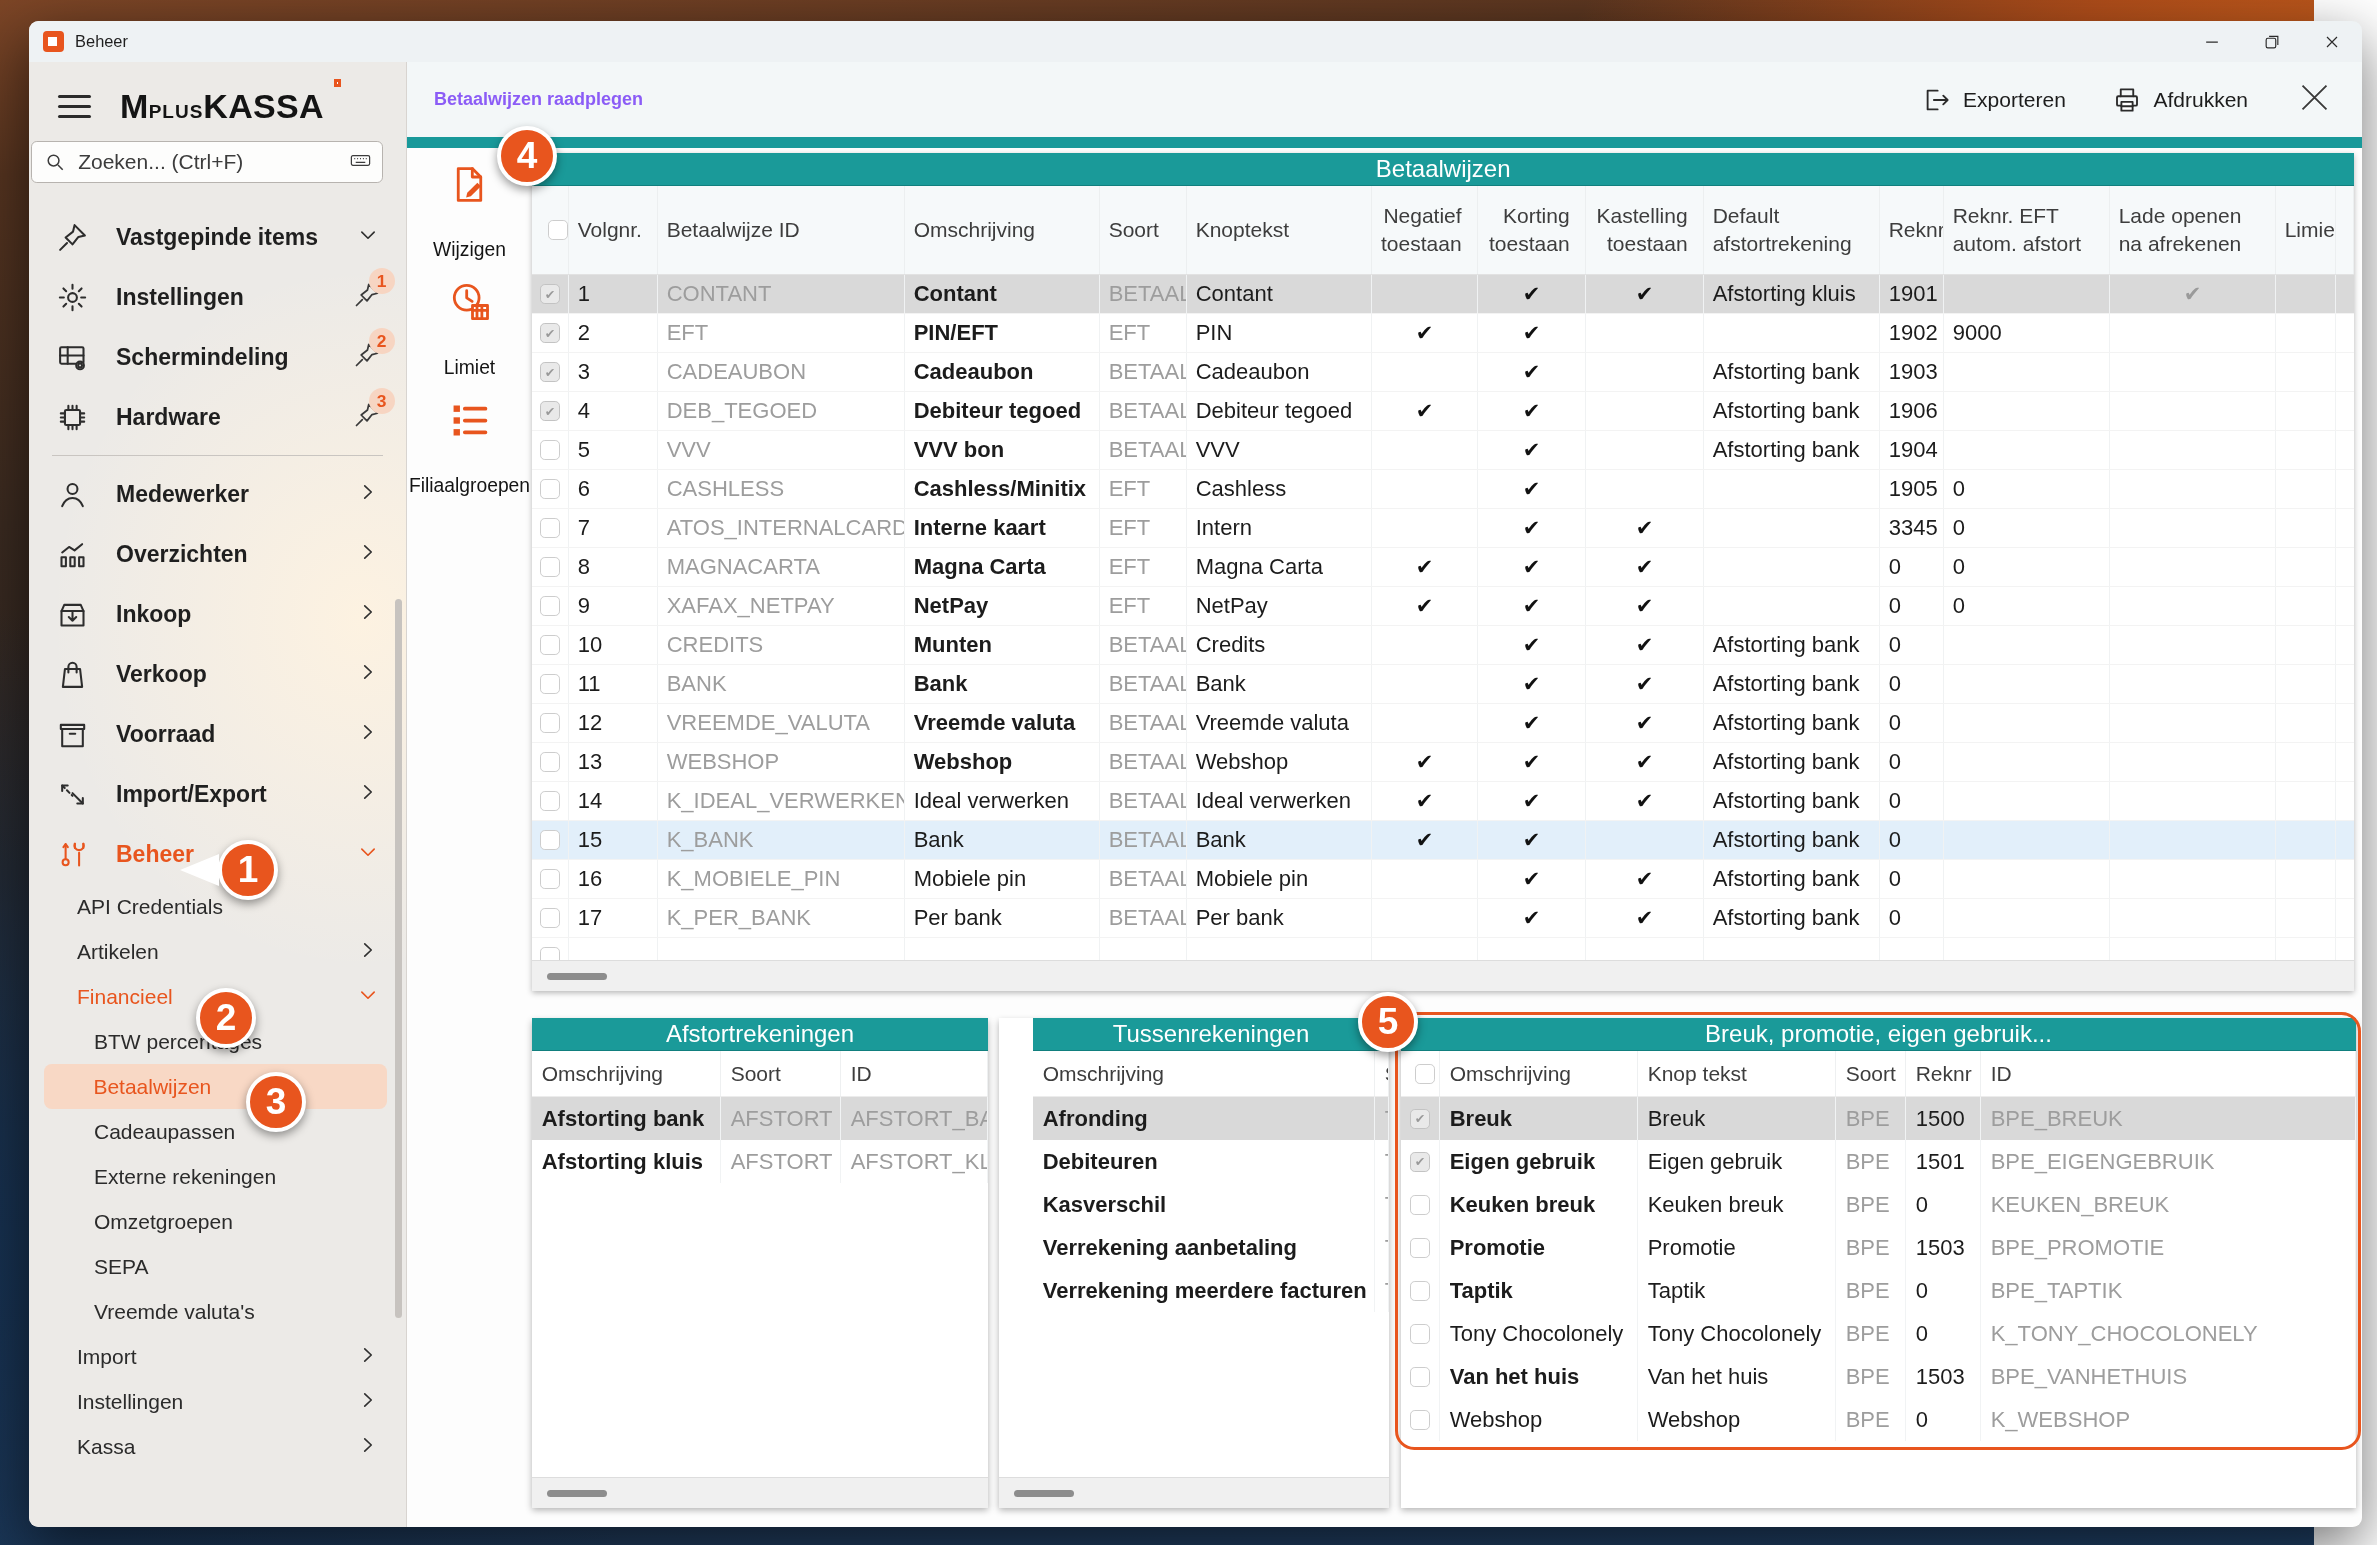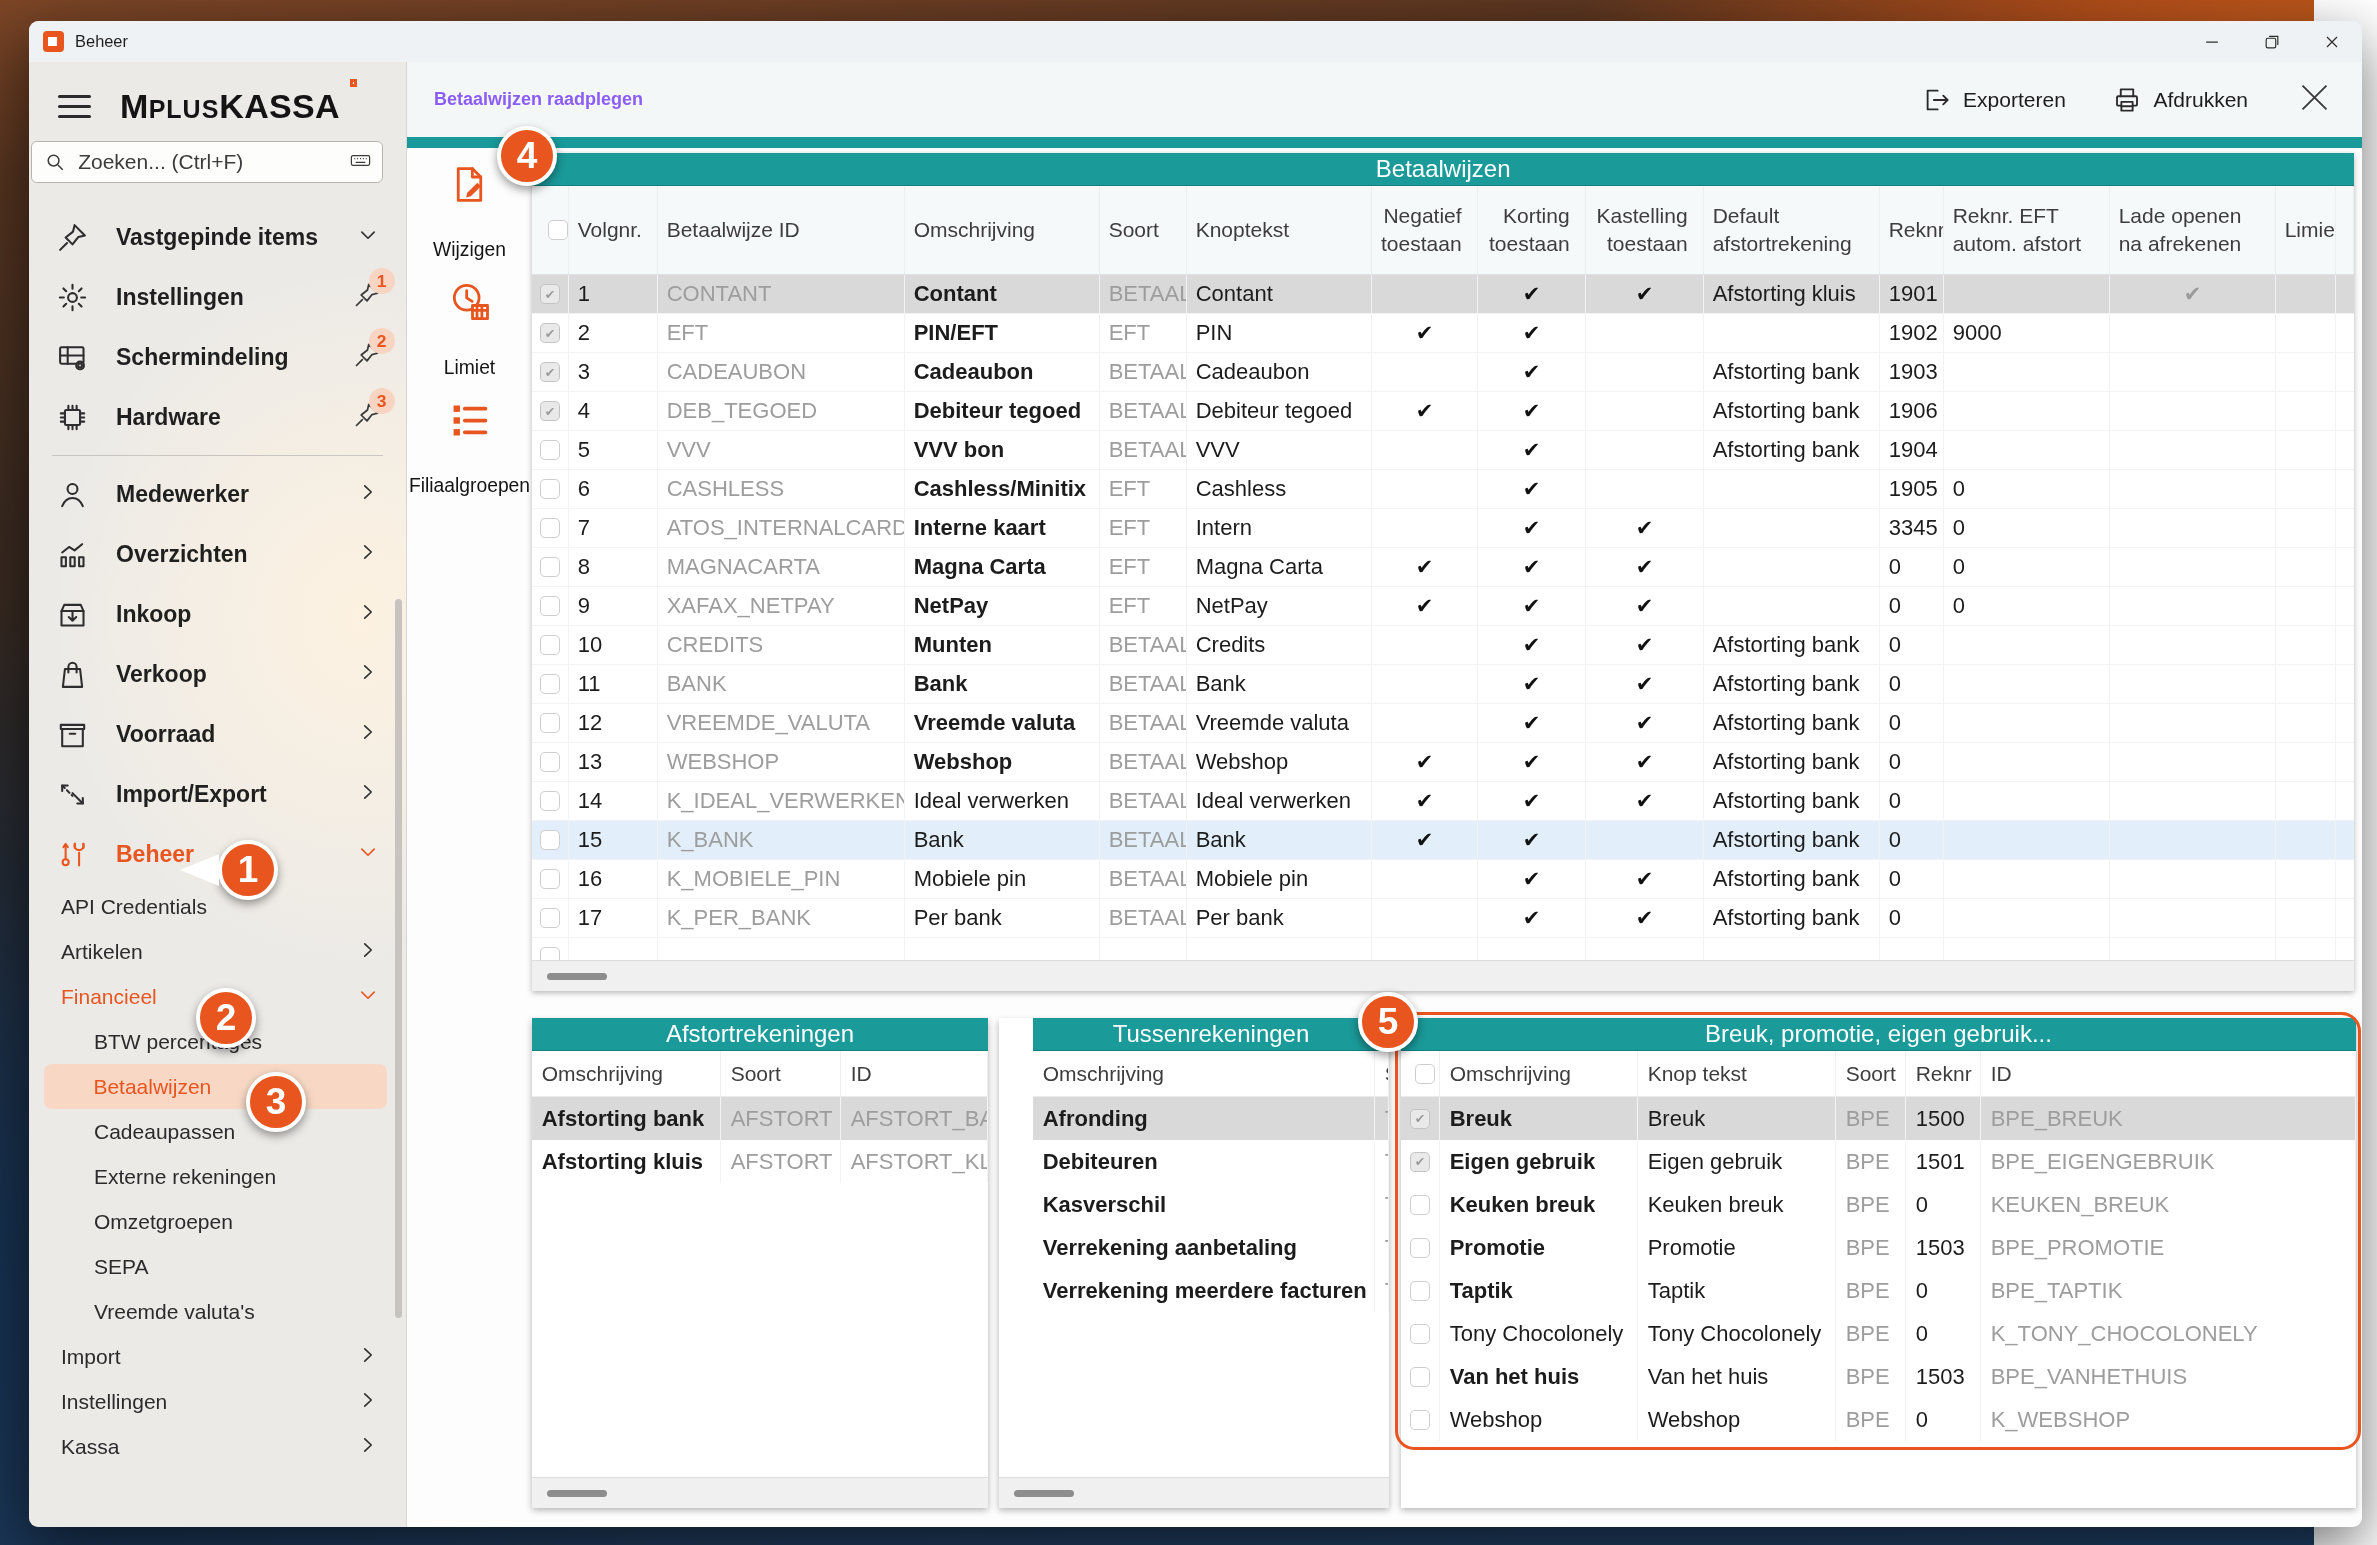--- a/index.html
+++ b/index.html
@@ -21,32 +21,32 @@
   .wc { width:60px; height:100%; display:flex; align-items:center; justify-content:center; color:#2b2b2b; }
   .wc svg { width:20px; height:20px; }
   
   .sidebar { position:absolute; top:41px; left:0; width:378px; bottom:0; border-right:1px solid #d8d4d0;
     background: radial-gradient(444px 502px at 88% 38%, #fdf2e1 0%, rgba(253,242,225,0) 70%), #eceae7; overflow:hidden; }
   .side-top { display:flex; align-items:center; padding:25px 19.3px 0 29px; }
   .hamburger { width:33px; display:flex; flex-direction:column; gap:6.8px; }
   .hamburger i { display:block; height:3.4px; background:#2b2b2b; border-radius:1.9px; }
   .logo { margin-left:29px; position:relative; color:#141414; font-weight:700; letter-spacing:0.3px; white-space:nowrap; }
   .logo .big { font-size:34px; }
-  .logo .sc { font-size:25px; letter-spacing:1px; }
+  .logo .sc { font-size:19px; letter-spacing:1px; }
   .logo-sq { position:absolute; right:-17.4px; top:-7.7px; width:7.7px; height:7.7px; border:3.9px solid #e8551e; background:#fff; }
   .searchbox { position:absolute; left:2px; right:23px; top:79px; height:42px; background:#fdfdfc; border:1px solid #b7b3af; border-radius:5.8px;
     display:flex; align-items:center; padding:0 11.6px; color:#454545; }
   .searchbox svg { width:23px; height:23px; flex:none; color:#3c3c3c; }
   .search-input { flex:1; border:none; outline:none; background:transparent; font-size:21px; color:#3c3c3c; margin-left:11.6px; font-family:inherit; }
   .search-input::placeholder { color:#3c3c3c; opacity:1; }
   .kb-icon { margin-left:auto; color:#4a4a4a; }
   #side-menu { position:absolute; top:145px; left:0; right:0; }
   .side-item { display:flex; align-items:center; padding:0 25px 0 27px; cursor:default; }
   .side-item.lv0 { height:60px; }
-  .side-item.lv1, .side-item.lv2 { height:45px; padding-left:32px; }
+  .side-item.lv1, .side-item.lv2 { height:45px; padding-left:48px; }
   .side-item.lv2 { padding-left:65px; }
   .si-icon { width:33px; height:33px; color:#2d2d2d; flex:none; }
   .si-icon svg { width:33px; height:33px; }
   .si-label { margin-left:27px; font-size:23px; font-weight:600; color:#1f1f1f; white-space:nowrap; }
   .lv1 .si-label, .lv2 .si-label { margin-left:0; font-size:21px; font-weight:400; color:#2b2b2b; }
   .si-right { margin-left:auto; color:#2f2f2f; position:relative; }
   .si-right svg { width:26px; height:26px; }
   .pinb svg { width:28px; height:28px; color:#3a3a3a; }
   .badge { position:absolute; top:-12.6px; right:-13.5px; width:26px; height:26px; border-radius:50%; background:#f7d5c2; color:#e8551e;
     font-size:17.4px; font-weight:600; display:flex; align-items:center; justify-content:center; }

